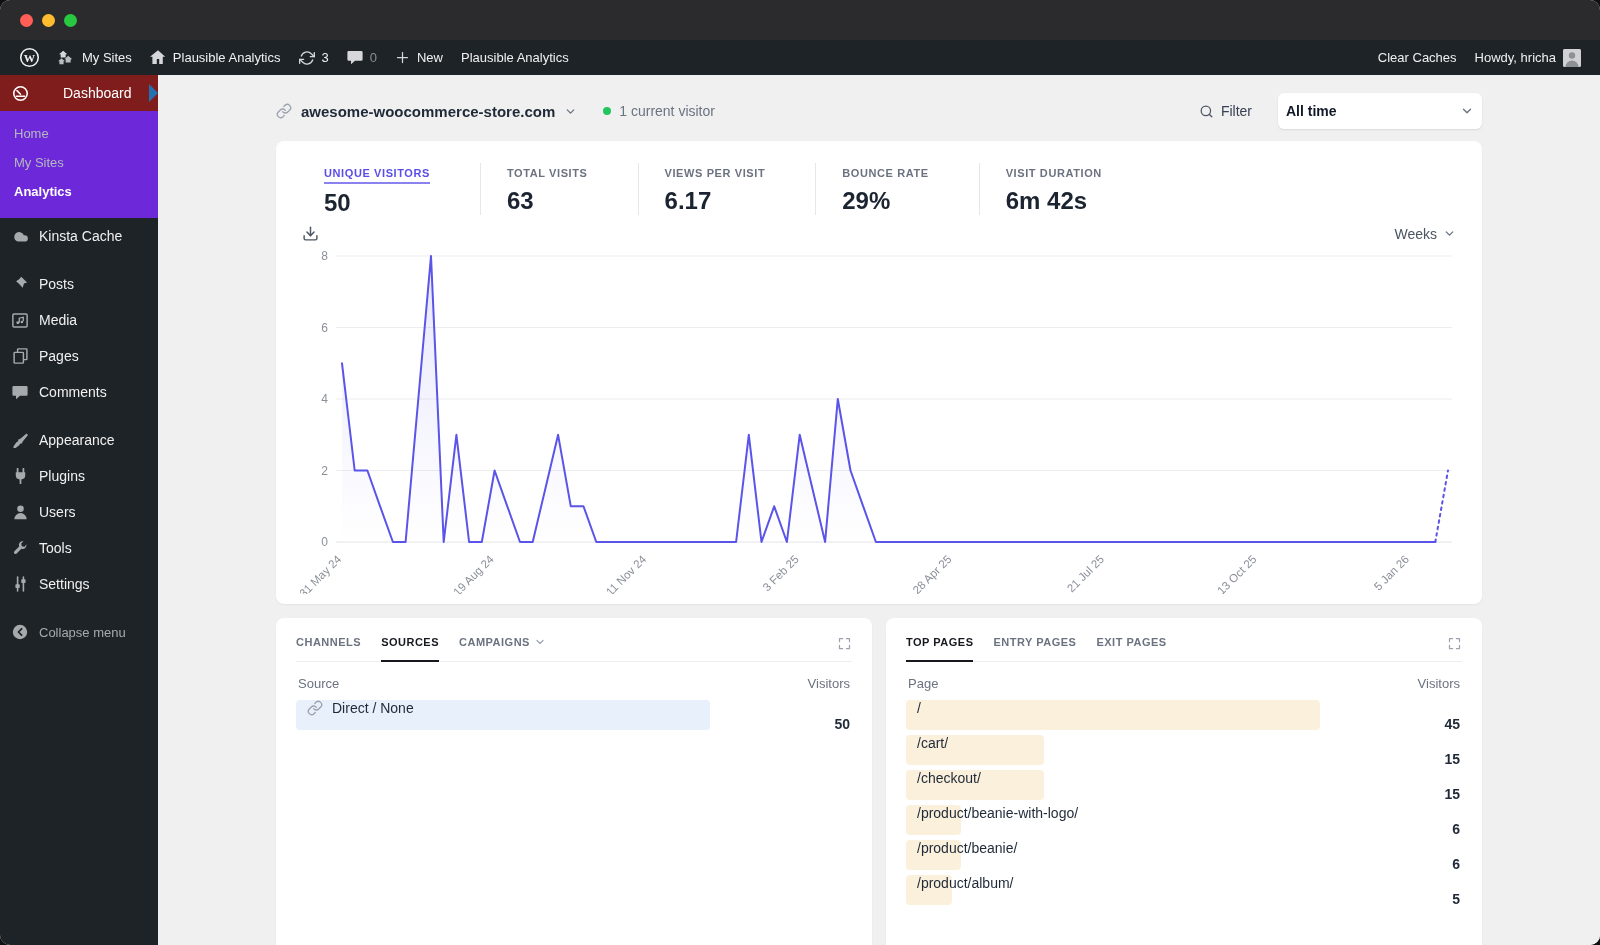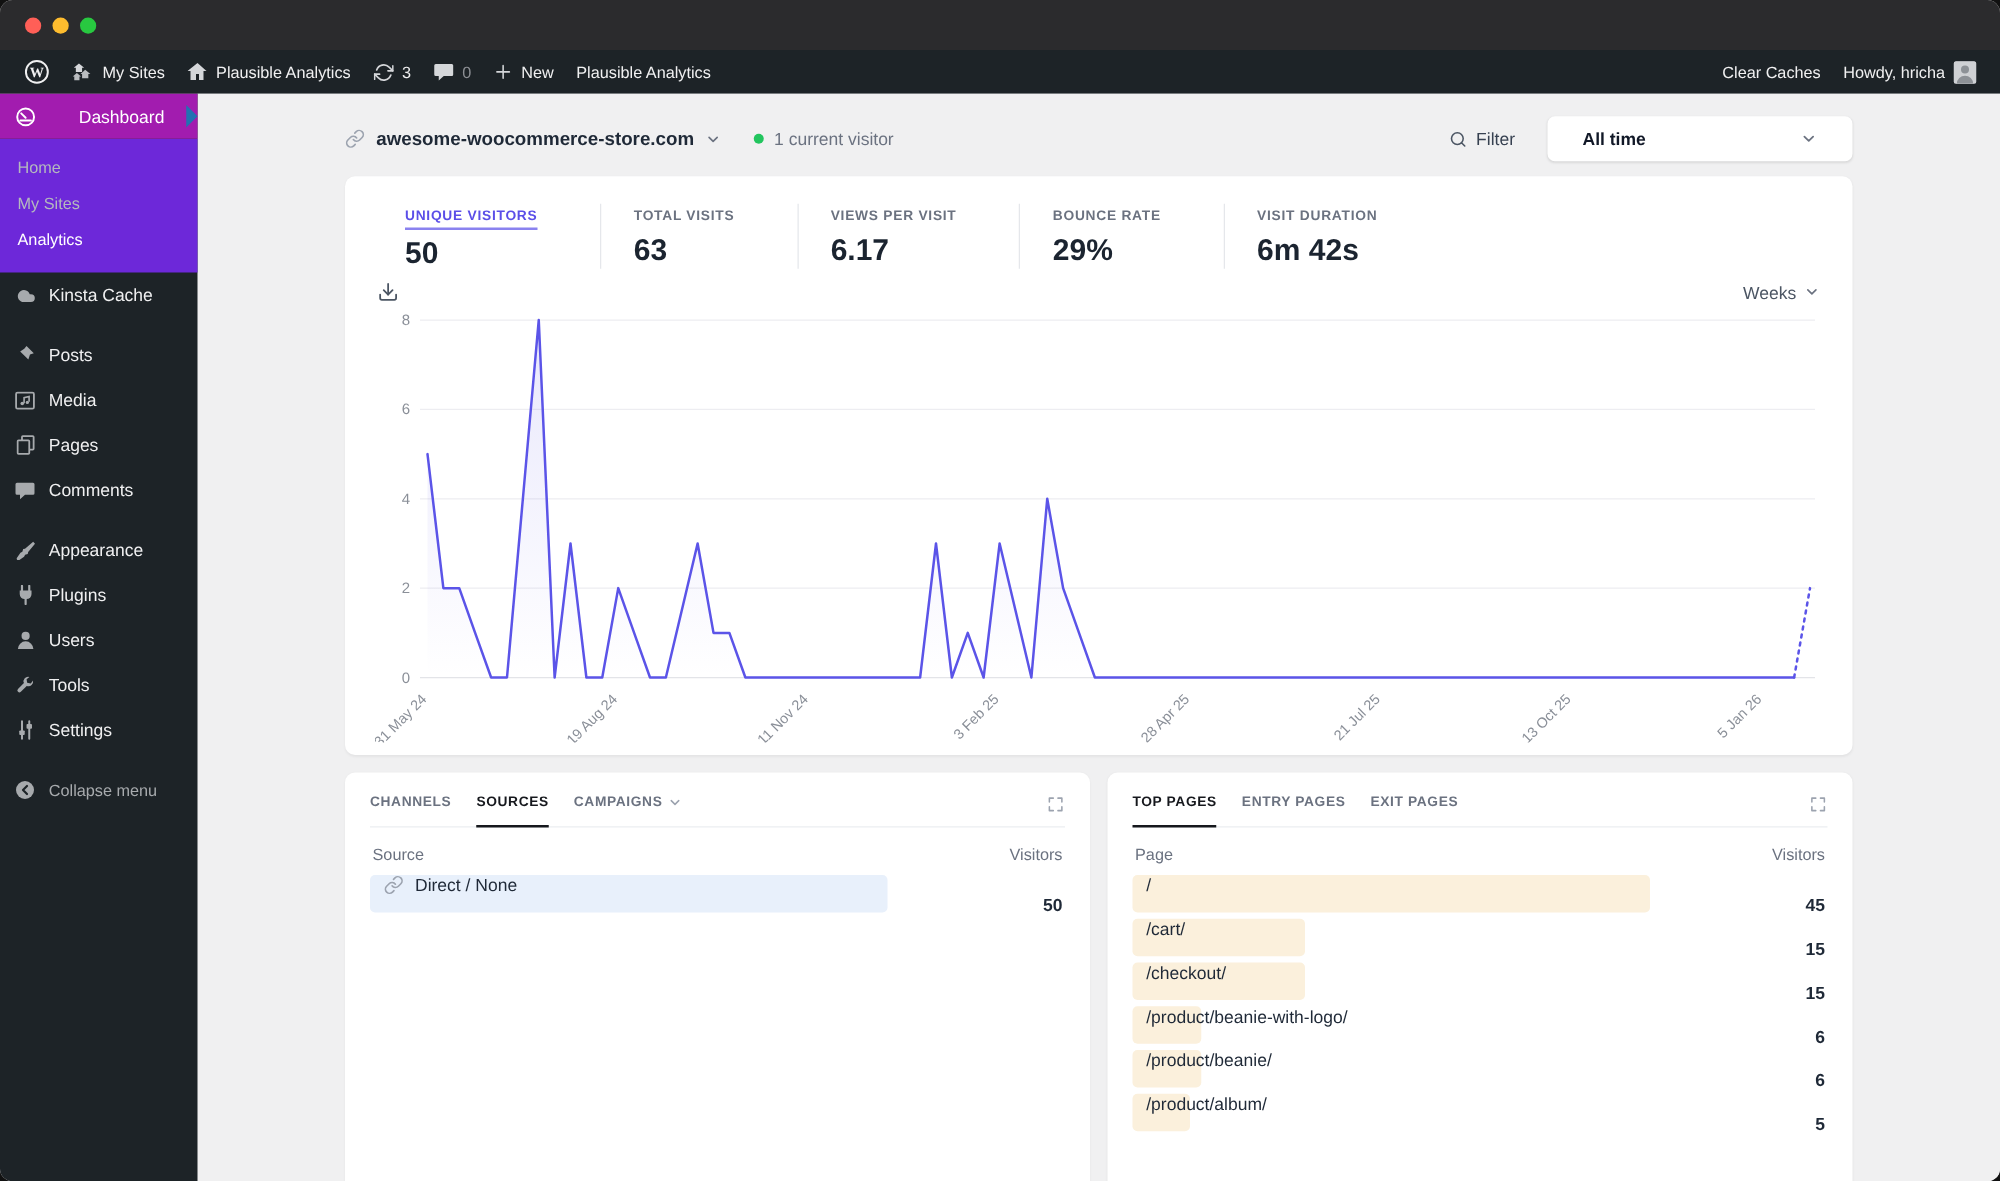--- a/index.html
+++ b/index.html
@@ -12,37 +12,37 @@
   .adminbar{height:35px;background:#1d2327;display:flex;align-items:center;font-size:13px;color:#f0f0f1;flex:none;padding:0 10px;}
   .ab-item{display:flex;align-items:center;gap:7px;padding:0 9px;height:100%;cursor:pointer;white-space:nowrap;}
   .ab-count-muted{color:#8c8f94;}
   .ab-right{margin-left:auto;display:flex;align-items:center;}
   .avatar{width:18px;height:18px;background:#c7cace;display:flex;align-items:end;justify-content:center;overflow:hidden;border-radius:2px;}
   
   .mainrow{flex:1;display:flex;min-height:0;}
   .sidebar{width:158px;background:#1d2327;flex:none;position:relative;z-index:3;padding-bottom:10px;}
   .menu-item{display:flex;align-items:center;gap:9px;padding:9px 8px 9px 10px;font-size:14px;color:#f0f0f1;cursor:pointer;}
   .menu-item .mi-icon{width:20px;height:18px;display:flex;align-items:center;justify-content:center;flex:none;}
-  .menu-item.active{background:#a21caf;color:#fff;position:relative;gap:33px;}
+  .menu-item.active{background:#7f1d1d;color:#fff;position:relative;gap:33px;}
   .menu-item.active::after{content:"";position:absolute;right:-9px;top:50%;margin-top:-9px;border:9px solid transparent;border-left-color:#2271b1;}
   .submenu{background:#6d28d9;padding:8px 0 12px;}
   .submenu-item{padding:7px 12px 7px 14px;font-size:13px;color:#b4b9be;cursor:pointer;}
-  .submenu-item.current{color:#fff;font-weight:normal;}
+  .submenu-item.current{color:#fff;font-weight:bold;}
   .menu-gap{height:12px;}
   .menu-item.dim{color:#a7aaad;font-size:13px;}
   
   .content{flex:1;overflow:hidden;background:#f0f0f1;}
   .plausible{width:1206px;margin:18px auto 0;}
   .topbar{display:flex;align-items:center;gap:26px;height:36px;margin-bottom:12px;}
   .site-sel{display:flex;align-items:center;gap:9px;font-size:15px;font-weight:700;color:#1f2937;cursor:pointer;}
   .cur-vis{display:flex;align-items:center;gap:8px;font-size:14px;color:#6b7280;}
   .dot{width:8px;height:8px;border-radius:50%;}
   .tb-spacer{flex:1;}
   .filter{display:flex;align-items:center;gap:7px;font-size:14px;color:#374151;cursor:pointer;}
-  .range-select{width:188px;height:36px;background:#fff;border-radius:6px;box-shadow:0 1px 2px rgba(0,0,0,.1);display:flex;align-items:center;justify-content:space-between;padding:0 28px;font-size:14px;font-weight:700;color:#111827;cursor:pointer;}
+  .range-select{width:188px;height:36px;background:#fff;border-radius:6px;box-shadow:0 1px 2px rgba(0,0,0,.1);display:flex;align-items:center;justify-content:space-between;padding:0 8px;font-size:14px;font-weight:700;color:#111827;cursor:pointer;}
   .card{background:#fff;border-radius:8px;box-shadow:0 1px 2px rgba(0,0,0,.05);padding:22px 24px 10px;}
   .stats-row{display:flex;align-items:flex-start;}
   .stat{padding:0 26px;border-left:1px solid #e5e7eb;cursor:pointer;margin-left:24px;}
   .stat:first-child{padding-left:0;border-left:none;}
   .stat-label{font-size:11px;font-weight:700;letter-spacing:.6px;color:#6b7280;display:inline-block;padding-bottom:3px;white-space:nowrap;}
   .stat.active .stat-label{color:#5b4ee8;border-bottom:2px solid #8a82ef;}
   .stat-value{font-size:24px;font-weight:700;color:#1b2430;margin-top:5px;}
   .chart-controls{display:flex;justify-content:space-between;align-items:center;gap:16px;margin:8px 2px 0;color:#4b5563;font-size:14px;}
   .interval{display:flex;align-items:center;gap:6px;cursor:pointer;}
   

